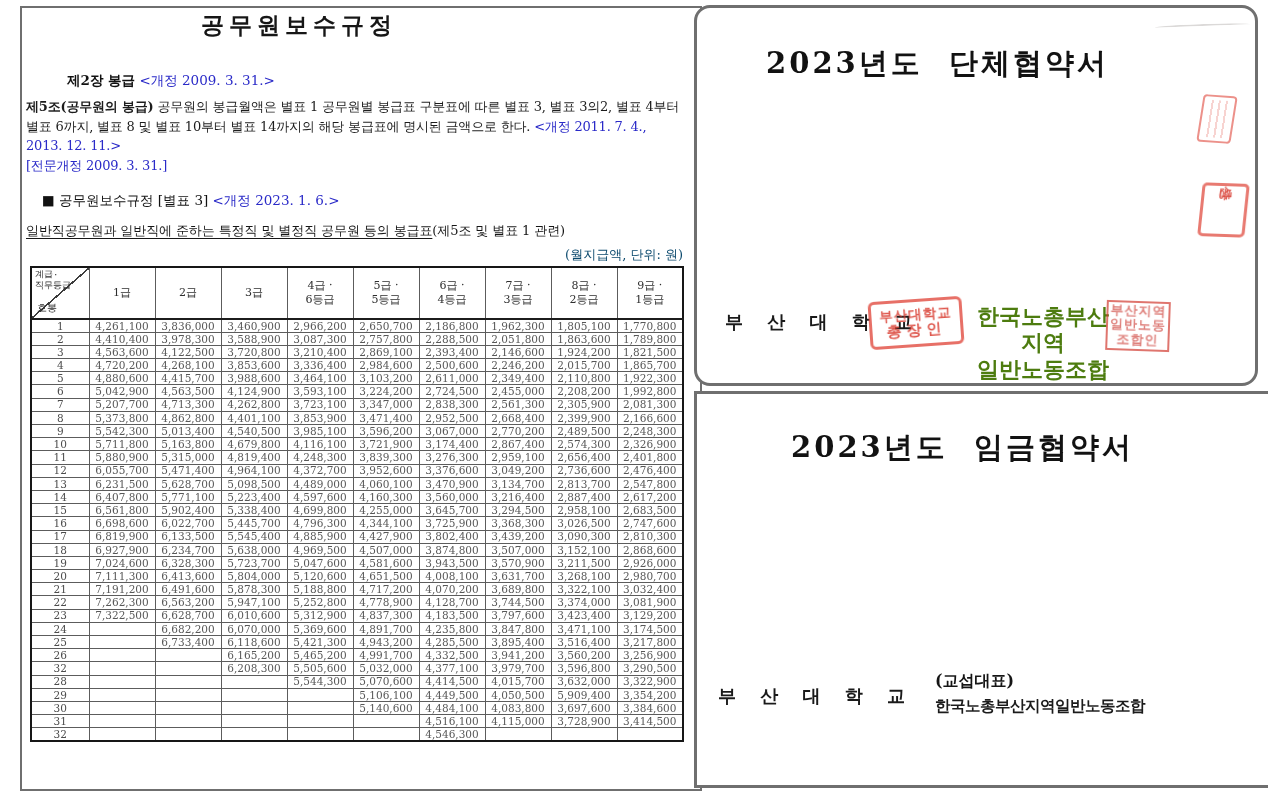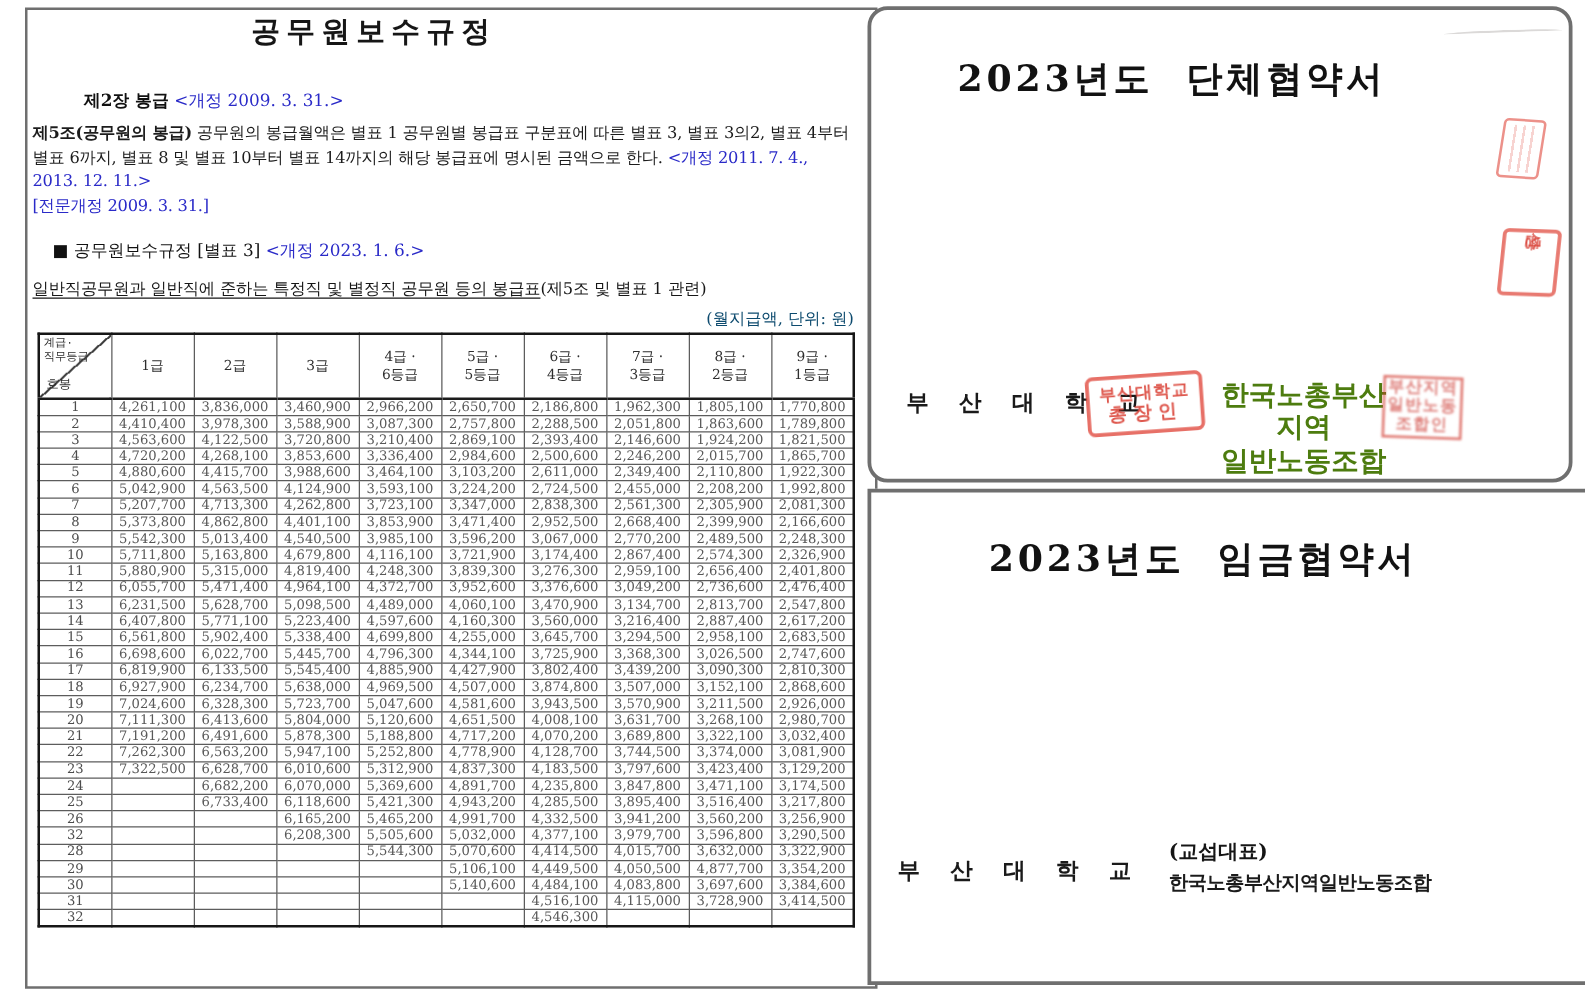--- a/index.html
+++ b/index.html
@@ -485,21 +485,21 @@
           </tr>
           <tr>
             <td class="hobong">29</td>
             <td></td>
             <td></td>
             <td></td>
             <td></td>
             <td>5,106,100</td>
             <td>4,449,500</td>
             <td>4,050,500</td>
-            <td>4,877,700</td>
+            <td>5,909,400</td>
             <td>3,354,200</td>
           </tr>
           <tr>
             <td class="hobong">30</td>
             <td></td>
             <td></td>
             <td></td>
             <td></td>
             <td>5,140,600</td>
             <td>4,484,100</td>

